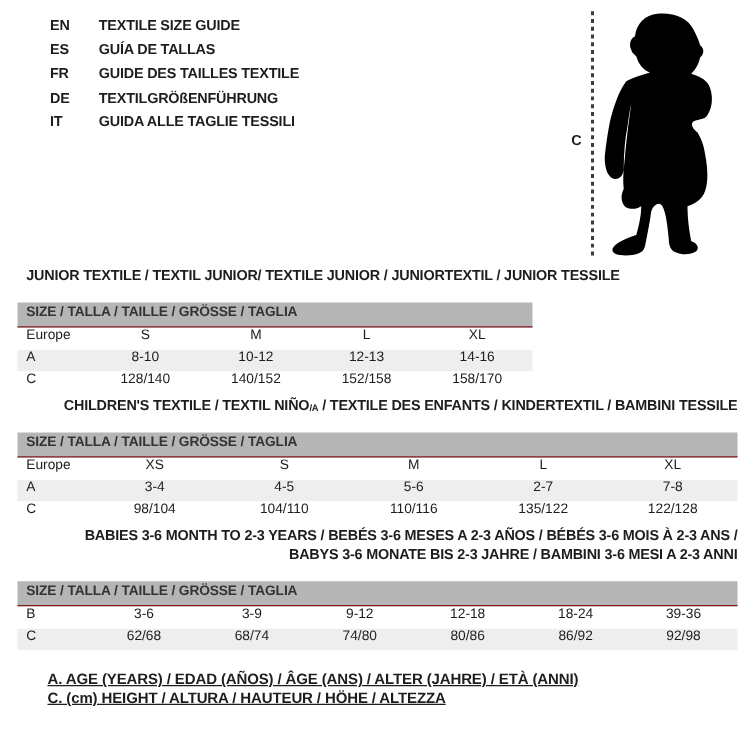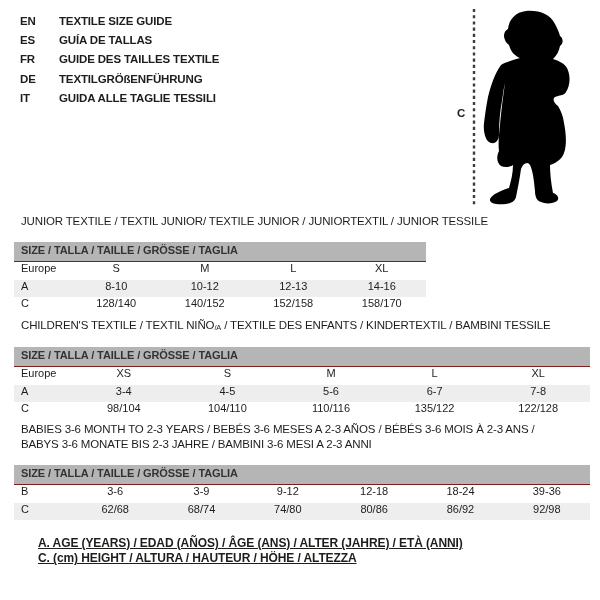--- a/index.html
+++ b/index.html
@@ -12,31 +12,31 @@
     overflow: hidden;
   }
   .abs { position: absolute; }
 
   
   .langs {
     left: 20px; top: 12px;
     font-weight: 700; font-size: 11.5px; line-height: 19.2px;
     letter-spacing: -0.15px; white-space: nowrap;
   }
-  .lang-code { display: inline-block; width: 39px; }
+  .lang-code { display: inline-block; width: 39px; margin-left: 20px; }
 
   
   .figure-wrap { left: 465px; top: 5px; width: 115px; height: 205px; }
   .c-label { left: 457px; top: 107px; font-weight: 700; font-size: 11.5px; }
 
   
   .tbl { left: 14px; }
   .tbl-title {
-    margin-left: 7px; font-weight: 400; font-size: 11.5px;
-    line-height: 15px; letter-spacing: -0.15px; white-space: nowrap;
+    margin-left: 7px; font-weight: 700; font-size: 11.5px;
+    line-height: 15px; letter-spacing: -0.15px; white-space: nowrap; text-align: right;
   }
   .subsz { font-size: 7.5px; vertical-align: -1px; }
   .bar {
     margin-top: 13px; height: 20px; line-height: 16px;
     background: var(--table_header_bg, #b5b5b5);
     border-bottom: 1px solid #7f1d1d;
     padding-left: 7px; font-size: 11px; color: #333;
     letter-spacing: -0.1px;
     font-weight: bold;
   }
@@ -144,21 +144,21 @@
     <span class="val">S</span>
     <span class="val">M</span>
     <span class="val">L</span>
     <span class="val">XL</span>
   </div>
   <div class="trow stripe">
     <span class="lbl">A</span>
     <span class="val">3-4</span>
     <span class="val">4-5</span>
     <span class="val">5-6</span>
-    <span class="val">6-7</span>
+    <span class="val">2-7</span>
     <span class="val">7-8</span>
   </div>
   <div class="trow">
     <span class="lbl">C</span>
     <span class="val">98/104</span>
     <span class="val">104/110</span>
     <span class="val">110/116</span>
     <span class="val">135/122</span>
     <span class="val">122/128</span>
   </div>

